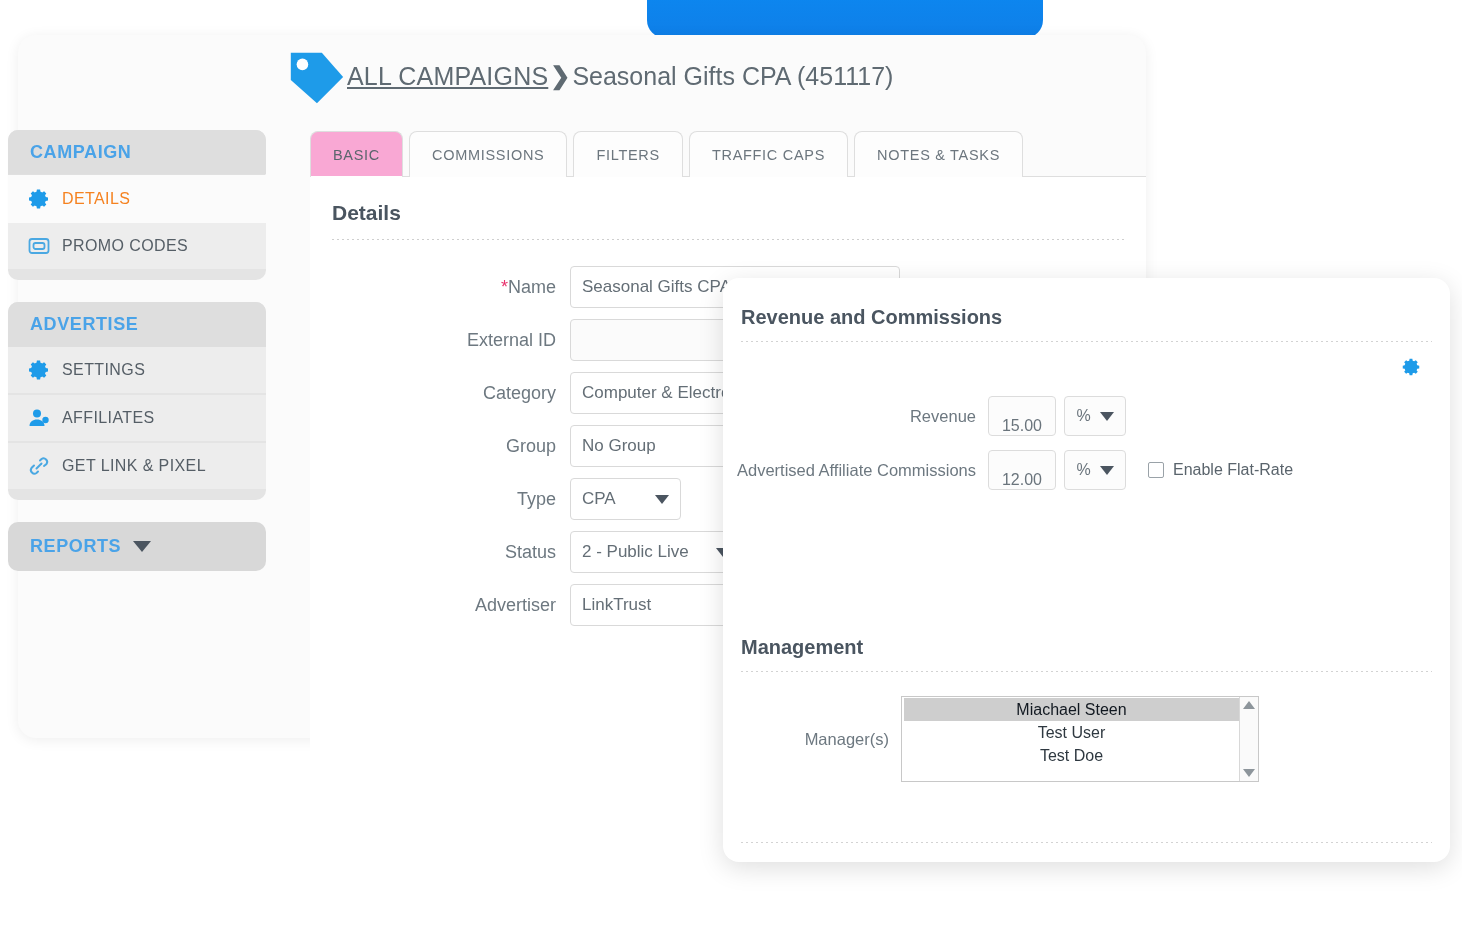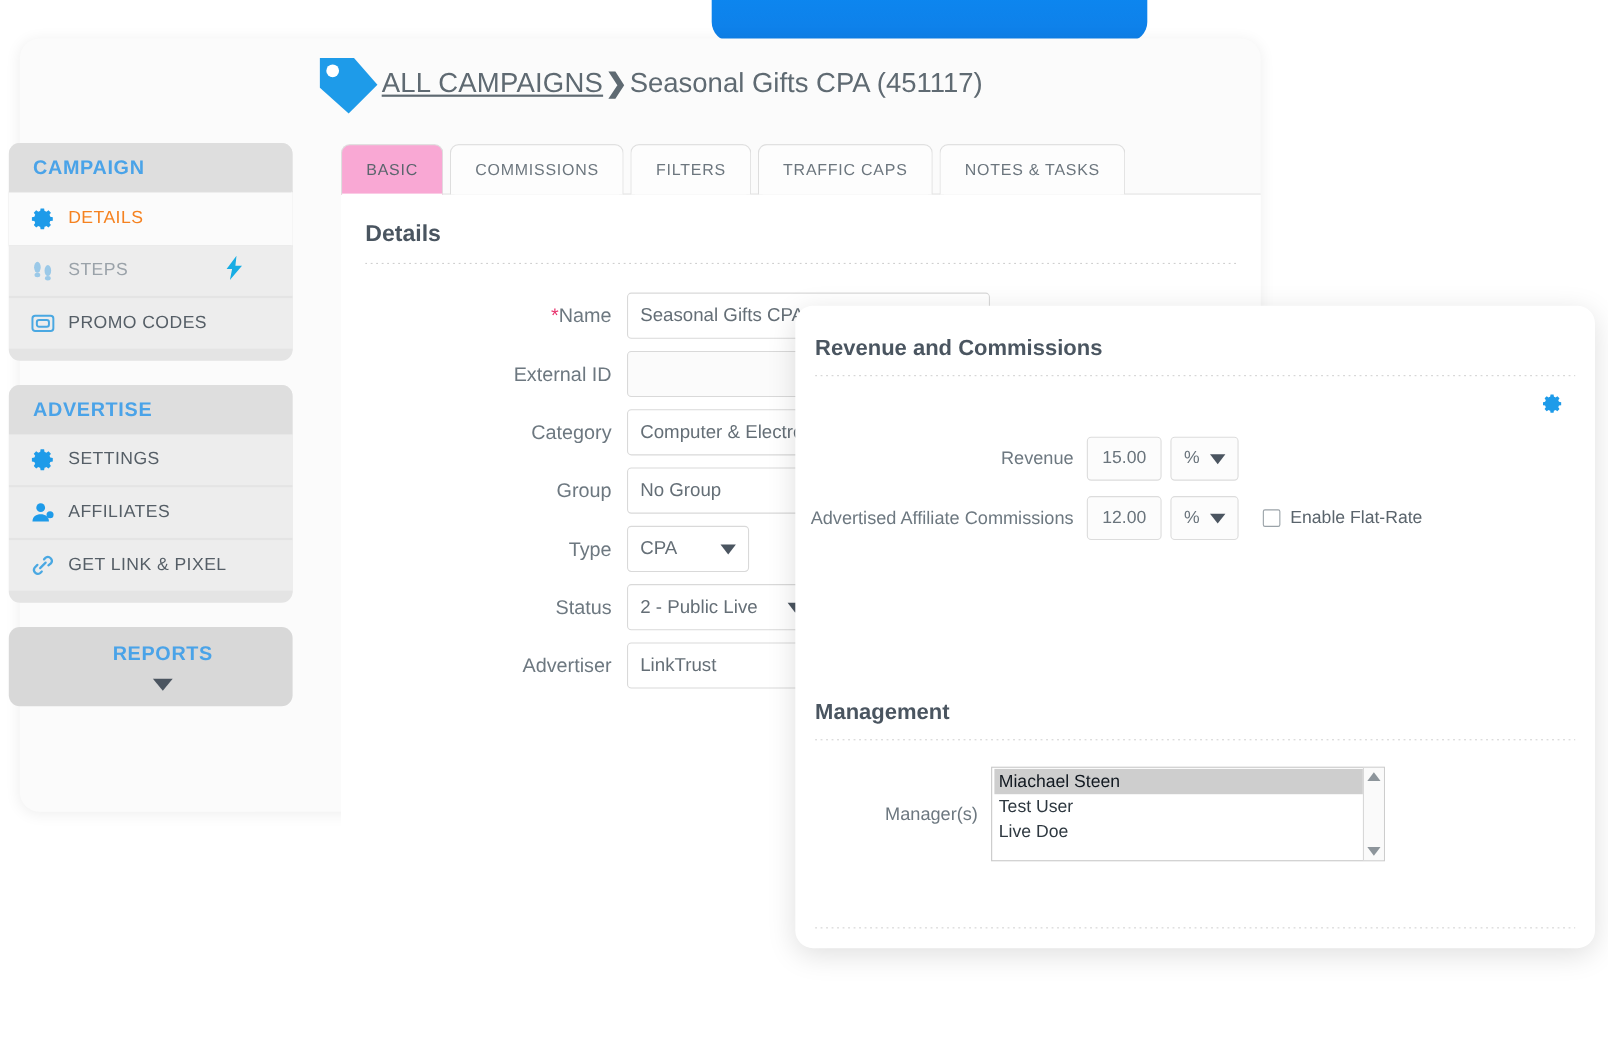--- a/index.html
+++ b/index.html
@@ -69,21 +69,21 @@
   .side-item.active .lbl { color:#f58220; }
   .side-item.active::after {
     content:""; position:absolute; right:-27px; top:-1px;
     border-top:25px solid transparent; border-bottom:25px solid transparent;
     border-left:28px solid #fbfbfb;
     filter: drop-shadow(1px 0 0 #e0e0e0);
   }
   .reports-bar {
     background:#d8d8d8; border-radius:10px; padding:14px 0 14px 22px;
     font-size:18px; font-weight:bold; letter-spacing:.6px; color:#4aa3e8;
-    display:flex; align-items:center; gap:12px;flex-direction:column;
+    display:flex; align-items:center; gap:12px;
   }
   .caret-down { width:0;height:0;border-left:9px solid transparent;border-right:9px solid transparent;border-top:11px solid #4b5560; }
 
   
   .tabs { position:absolute; left:310px; top:131px; display:flex; gap:6px; z-index: 6; }
   .tab {
     background:#fdfdfd; border:1px solid #dedede; border-bottom:none;
     border-radius:8px 8px 0 0; height:46px; display:flex; align-items:center;
     padding:0 22px; font-size:14.5px; color:#6c767e; letter-spacing:.7px; white-space:nowrap;
   }
@@ -137,35 +137,35 @@
   .ov-rule {
     margin:12px 18px 0 18px; height:1px;
     background-image: linear-gradient(to right,#d3d3d3 0 2px, transparent 2px 5px);
     background-size:5px 1px; background-repeat:repeat-x;
   }
   .gear-row { display:flex; justify-content:flex-end; padding:14px 28px 0 0; }
   .ovrow { display:flex; align-items:center; margin-top:14px; }
   .ovlabel { width:265px; text-align:right; padding-right:12px; font-size:16.5px; color:#6d7880; white-space:nowrap; }
   .numbox {
     width:68px; height:40px; border:1px solid #dcdcdc; border-radius:4px; background:#fcfcfc;
-    display:flex; align-items:center; justify-content:center; font-size:16px; color:#6a747c;
+    display:flex; align-items:flex-end; justify-content:center; font-size:16px; color:#6a747c;
   }
   .unitbox {
     margin-left:8px; width:62px; height:40px; border:1px solid #dcdcdc; border-radius:4px; background:#fcfcfc;
     display:flex; align-items:center; justify-content:center; gap:9px; font-size:16px; color:#6a747c;
   }
   .flat-wrap { display:flex; align-items:center; gap:9px; margin-left:22px; font-size:16px; color:#5a646c; }
   .cbox { width:16px; height:16px; border:1.5px solid #9aa2a8; border-radius:2px; background:#fff; }
 
   .listbox {
     margin-left:0; width:358px; height:86px; border:1px solid #c8c8c8; background:#fff;
     display:flex; position:relative;
   }
   .listbox .items { flex:1; padding:1px 0 0 2px; }
-  .litem { font-size:16px; color:#2e3840; padding:1px 4px; line-height:21px; }
+  .litem { font-size:16px; color:#2e3840; padding:1px 4px; line-height:21px;text-align:center; }
   .litem.sel { background:#cecece; color:#111820; }
   .scrollcol {
     width:19px; border-left:1px solid #d8d8d8; background:#fafafa;
     display:flex; flex-direction:column; justify-content:space-between; align-items:center; padding:4px 0;
   }
   .arr-up { width:0;height:0;border-left:6px solid transparent;border-right:6px solid transparent;border-bottom:8px solid #8d959b; }
   .arr-dn { width:0;height:0;border-left:6px solid transparent;border-right:6px solid transparent;border-top:8px solid #8d959b; }
 </style>
 </head>
 <body>
@@ -215,36 +215,20 @@
       <div class="side-item active">
         <span class="ico">
           <svg width="24" height="24" viewBox="0 0 24 24" fill="#1E9BE9">
             <path d="M12 8.2a3.8 3.8 0 100 7.6 3.8 3.8 0 000-7.6zm0 5.6a1.8 1.8 0 110-3.6 1.8 1.8 0 010 3.6z"></path>
             <path d="M21 13.6v-3.2l-2.3-.4a7 7 0 00-.7-1.7l1.3-1.9-2.2-2.2-1.9 1.3a7 7 0 00-1.7-.7L13.1 2.5H9.9l-.4 2.3a7 7 0 00-1.7.7L5.9 4.2 3.7 6.4l1.3 1.9a7 7 0 00-.7 1.7l-2.3.4v3.2l2.3.4c.17.6.4 1.16.7 1.7l-1.3 1.9 2.2 2.2 1.9-1.3c.54.3 1.1.53 1.7.7l.4 2.3h3.2l.4-2.3c.6-.17 1.16-.4 1.7-.7l1.9 1.3 2.2-2.2-1.3-1.9c.3-.54.53-1.1.7-1.7l2.3-.4z"></path>
           </svg>
         </span>
         <span class="lbl">DETAILS</span>
       </div>
 
-      <div class="side-item dim">
-        <span class="ico">
-          <svg width="24" height="24" viewBox="0 0 24 24" fill="#9bc9e8">
-            <ellipse cx="7" cy="9" rx="3" ry="5"></ellipse>
-            <ellipse cx="7" cy="16" rx="2.6" ry="2"></ellipse>
-            <ellipse cx="16.5" cy="12" rx="3" ry="5"></ellipse>
-            <ellipse cx="16.5" cy="19" rx="2.6" ry="2"></ellipse>
-          </svg>
-        </span>
-        <span class="lbl">STEPS</span>
-        <span class="bolt">
-          <svg width="18" height="22" viewBox="0 0 18 22" fill="#18ade4">
-              <path d="M11 0L2 12h5l-2 10 11-13H10z"></path>
-            </svg>
-        </span>
-      </div>
 
 
       <div class="side-item">
         <span class="ico">
           <svg width="24" height="24" viewBox="0 0 24 24" fill="none" stroke="#4aa8e2" stroke-width="1.8">
             <rect x="2.5" y="5" width="19" height="14" rx="2.5"></rect>
             <rect x="6.5" y="9" width="11" height="6" rx="2"></rect>
           </svg>
         </span>
         <span class="lbl">PROMO CODES</span>
@@ -420,21 +404,21 @@
 
     <div class="ov-section-title">Management</div>
     <div class="ov-rule"></div>
 
     <div class="ovrow" style="margin-top:24px">
       <div class="ovlabel" style="width:178px">Manager(s)</div>
       <div class="listbox">
         <div class="items">
           <div class="litem sel">Miachael Steen</div>
           <div class="litem">Test User</div>
-          <div class="litem">Live Doe</div>
+          <div class="litem">Test Doe</div>
         </div>
         <div class="scrollcol">
           <span class="arr-up"></span>
           <span class="arr-dn"></span>
         </div>
       </div>
     </div>
 
     <div class="ov-rule" style="margin-top:60px"></div>
 

